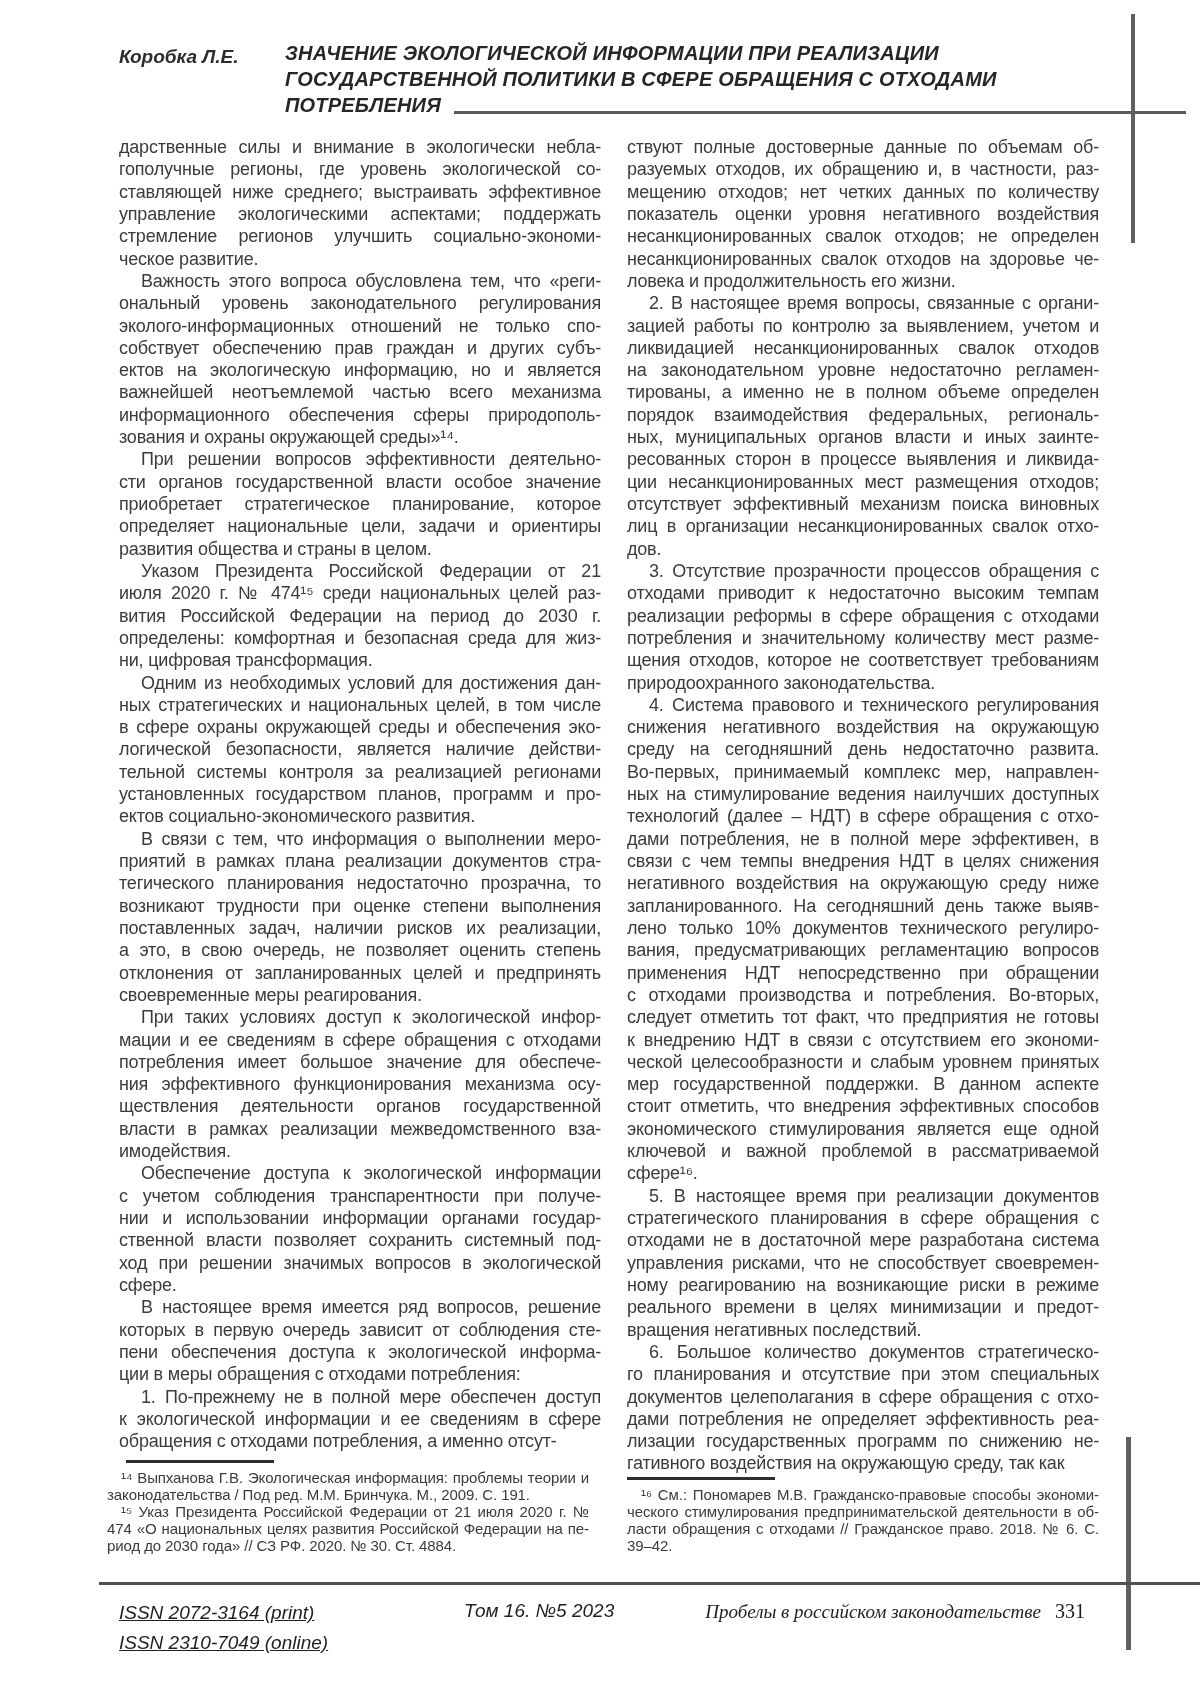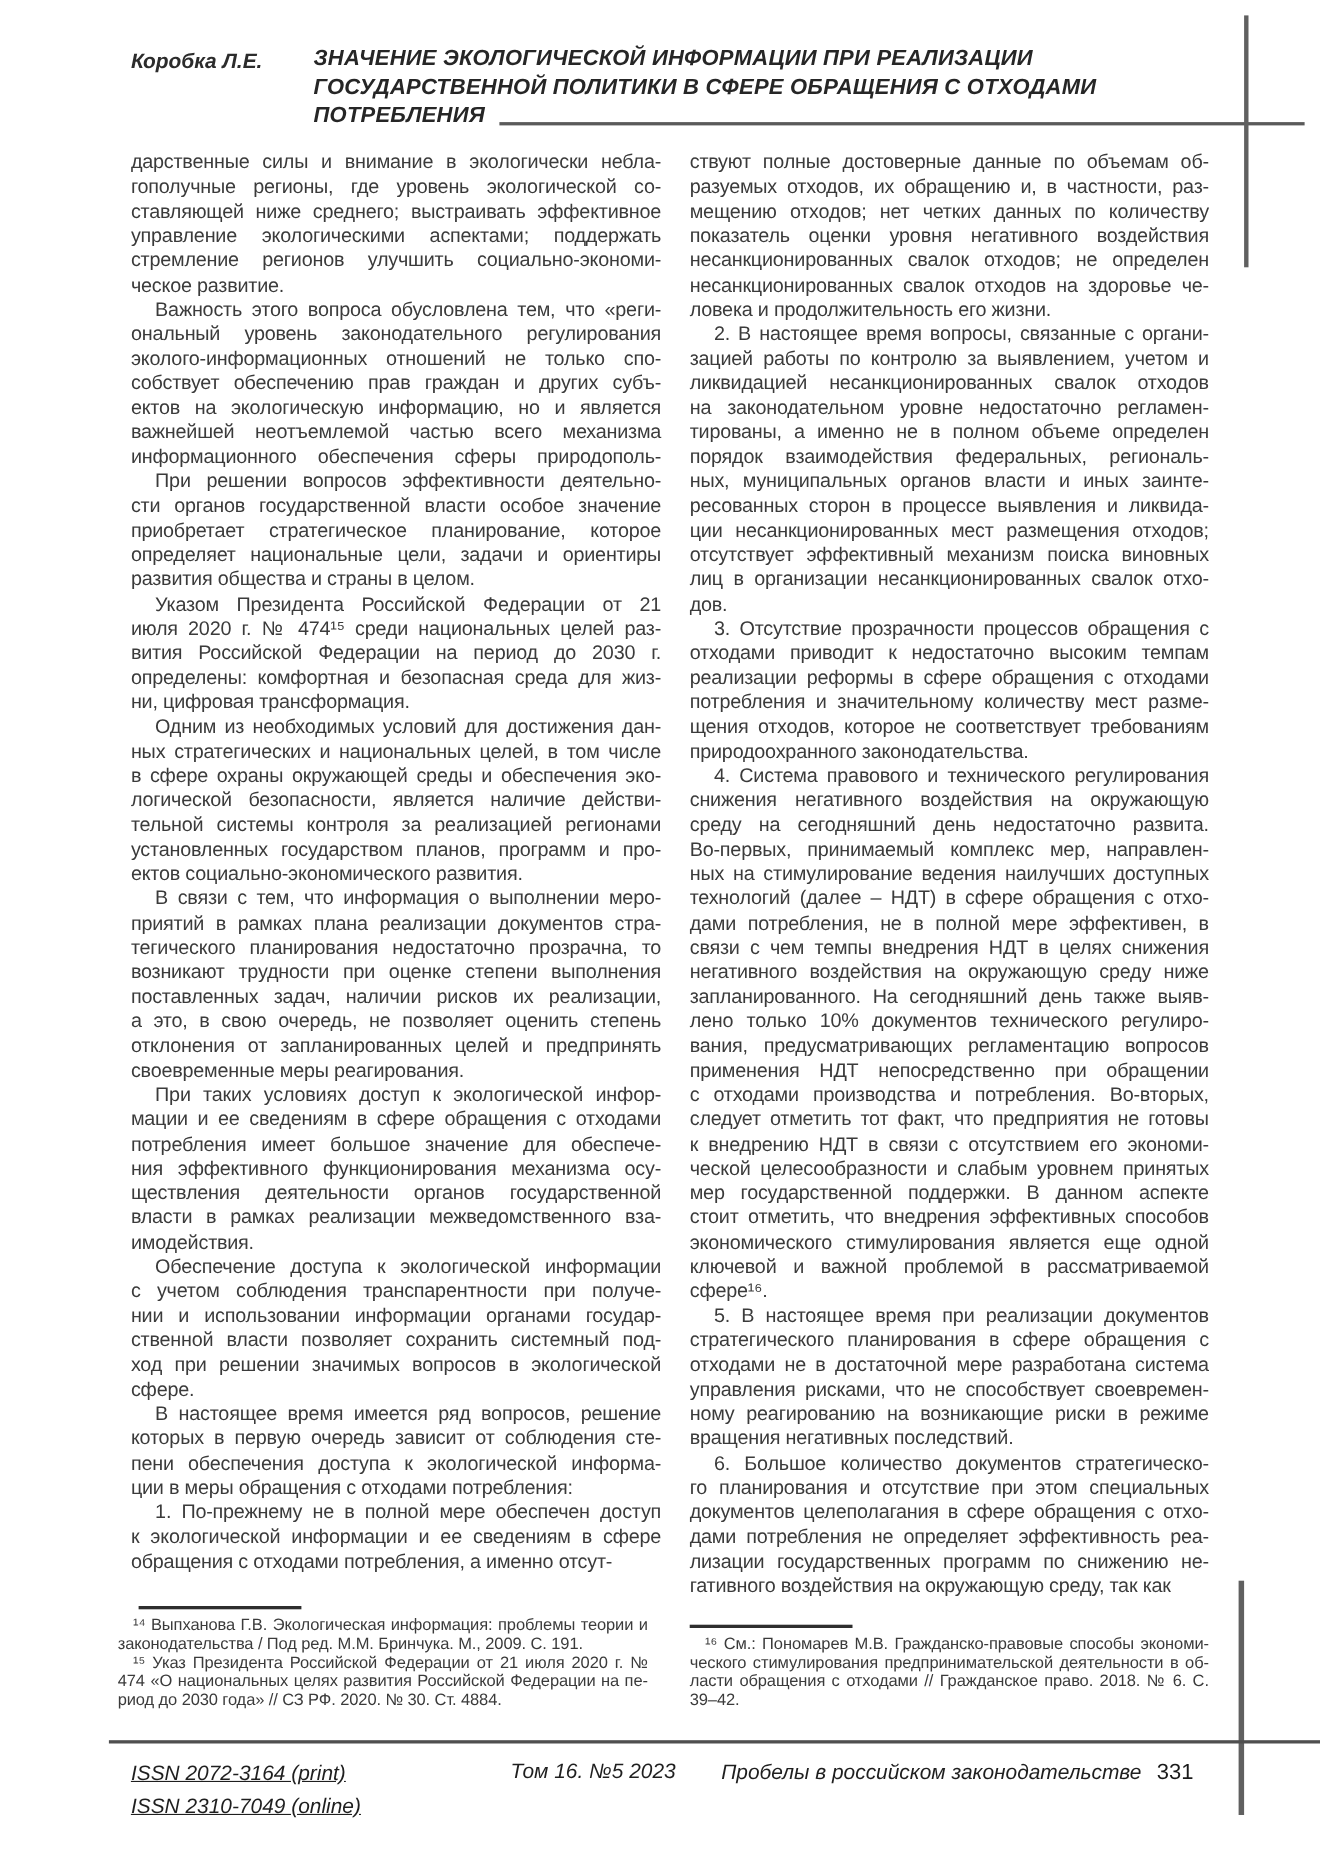--- a/index.html
+++ b/index.html
@@ -30,21 +30,21 @@
   .ln.end{text-align-last:left;}
   .col .ln.ind{text-indent:22px;}
   
   .fn-rule{position:absolute;width:148px;height:3px;background:#2e2e2e;}
   .fns{position:absolute;font-size:15px;line-height:16.9px;letter-spacing:-0.1px;color:#3b3b3b;}
   .fns .ln.ind{text-indent:14px;}
   
   .footer-text{position:absolute;font-size:19px;font-style:italic;color:#1f1f1f;}
   .issn-block{left:105px;top:1598px;line-height:30px;text-decoration:underline;}
   .volume{left:450px;top:1600px;}
-  .journal-block{right:115px;top:1600px;text-align:right;}
+  .journal-block{right:115px;top:1600px;text-align:right;font-family:Liberation Serif, serif;}
   .page-number{font-style:normal;margin-left:14px;font-size:20px;color:#1a1a1a;}
 </style>
 </head>
 <body>
 
 <div class="page">
 
   <div class="author">Коробка Л.Е.</div>
 
   <div class="title">
@@ -63,20 +63,21 @@
       <div class="ln">управление экологическими аспектами; поддержать</div>
       <div class="ln">стремление регионов улучшить социально-экономи-</div>
       <div class="ln end">ческое развитие.</div>
       <div class="ln ind">Важность этого вопроса обусловлена тем, что «реги-</div>
       <div class="ln">ональный уровень законодательного регулирования</div>
       <div class="ln">эколого-информационных отношений не только спо-</div>
       <div class="ln">собствует обеспечению прав граждан и других субъ-</div>
       <div class="ln">ектов на экологическую информацию, но и является</div>
       <div class="ln">важнейшей неотъемлемой частью всего механизма</div>
       <div class="ln">информационного обеспечения сферы природополь-</div>
+      <div class="ln end">зования и охраны окружающей среды»¹⁴.</div>
       <div class="ln ind">При решении вопросов эффективности деятельно-</div>
       <div class="ln">сти органов государственной власти особое значение</div>
       <div class="ln">приобретает стратегическое планирование, которое</div>
       <div class="ln">определяет национальные цели, задачи и ориентиры</div>
       <div class="ln end">развития общества и страны в целом.</div>
       <div class="ln ind">Указом Президента Российской Федерации от 21</div>
       <div class="ln">июля 2020 г. № 474¹⁵ среди национальных целей раз-</div>
       <div class="ln">вития Российской Федерации на период до 2030 г.</div>
       <div class="ln">определены: комфортная и безопасная среда для жиз-</div>
       <div class="ln end">ни, цифровая трансформация.</div>
@@ -162,20 +163,21 @@
       <div class="ln">мер государственной поддержки. В данном аспекте</div>
       <div class="ln">стоит отметить, что внедрения эффективных способов</div>
       <div class="ln">экономического стимулирования является еще одной</div>
       <div class="ln">ключевой и важной проблемой в рассматриваемой</div>
       <div class="ln end">сфере¹⁶.</div>
       <div class="ln ind">5. В настоящее время при реализации документов</div>
       <div class="ln">стратегического планирования в сфере обращения с</div>
       <div class="ln">отходами не в достаточной мере разработана система</div>
       <div class="ln">управления рисками, что не способствует своевремен-</div>
       <div class="ln">ному реагированию на возникающие риски в режиме</div>
+      <div class="ln">реального времени в целях минимизации и предот-</div>
       <div class="ln end">вращения негативных последствий.</div>
       <div class="ln ind">6. Большое количество документов стратегическо-</div>
       <div class="ln">го планирования и отсутствие при этом специальных</div>
       <div class="ln">документов целеполагания в сфере обращения с отхо-</div>
       <div class="ln">дами потребления не определяет эффективность реа-</div>
       <div class="ln">лизации государственных программ по снижению не-</div>
       <div class="ln end">гативного воздействия на окружающую среду, так как</div>
     </div>
 
   <div class="fn-rule" style="left:112px;top:1460px;"></div>

